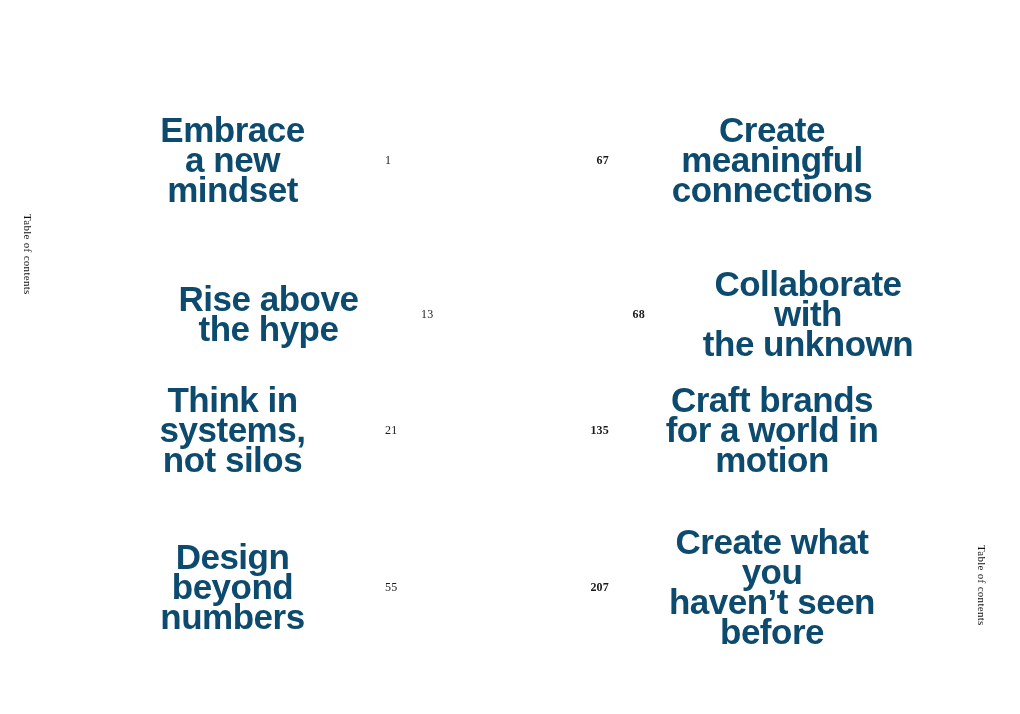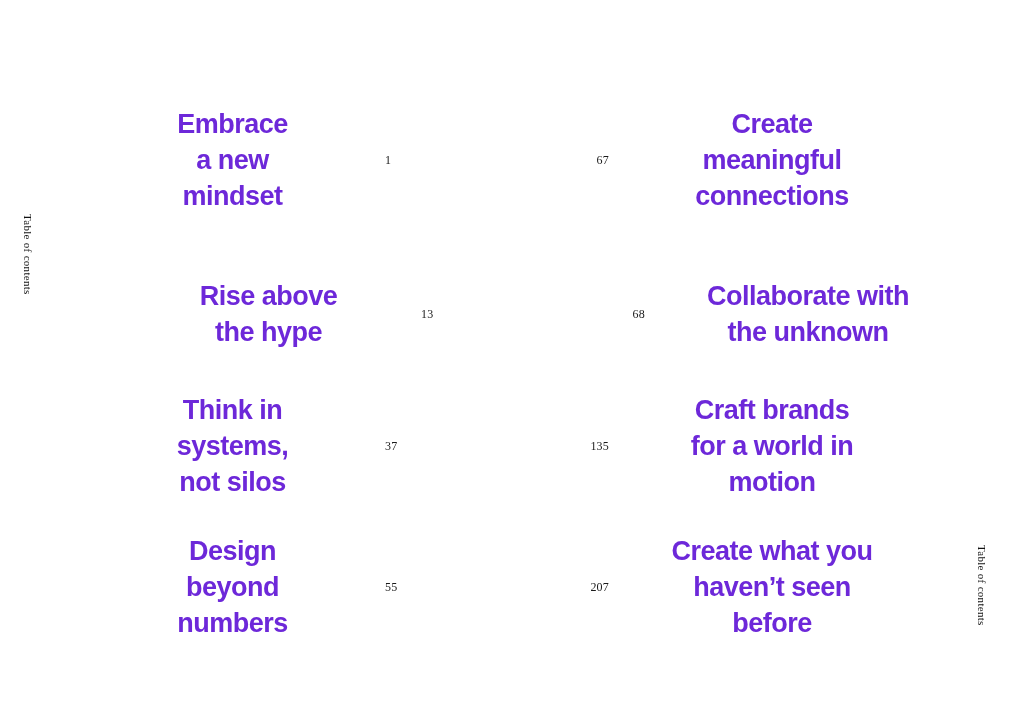--- a/index.html
+++ b/index.html
@@ -87,33 +87,34 @@
     width: 510px;
     box-sizing: border-box;
     justify-content: flex-end;
     padding-right: 133px;
   }
   .col-right .entry-page {
     width: 120px;
     text-align: right;
     padding-right: 48px;
     box-sizing: border-box;
+    font-weight: bold;
   }
   .col-right .entry-title {
     width: 230px;
     text-align: center;
   }
 
   .entry-title {
     font-family: "Liberation Sans", sans-serif;
     font-weight: 900;
-    font-size: 27px;
-    line-height: 36px;
+    font-size: 35px;
+    line-height: 30px;
     letter-spacing: -0.5px;
-    color: #6d28d9;
+    color: #0c4a6e;
   }
 
   .entry-page {
     font-family: "Liberation Serif", serif;
     font-weight: 400;
     font-size: 12px;
     color: #1a1a1a;
     letter-spacing: 0.2px;
   }
 </style>
@@ -143,24 +144,24 @@
       <div class="col col-left">
         <div class="entry-title">Rise above<br>the hype</div>
         <div class="entry-page">13</div>
       </div>
       <div class="col col-right">
         <div class="entry-page">68</div>
         <div class="entry-title">Collaborate with<br>the unknown</div>
       </div>
     </div>
 
-    <div class="toc-row" style="top: 396px; height: 100px; gap: 45px;">
+    <div class="toc-row" style="top: 380px; height: 100px; gap: 45px;">
       <div class="col col-left">
         <div class="entry-title">Think in<br>systems,<br>not silos</div>
-        <div class="entry-page">37</div>
+        <div class="entry-page">21</div>
       </div>
       <div class="col col-right">
         <div class="entry-page">135</div>
         <div class="entry-title">Craft brands<br>for a world in<br>motion</div>
       </div>
     </div>
 
     <div class="toc-row" style="top: 537px; height: 100px;">
       <div class="col col-left">
         <div class="entry-title">Design<br>beyond<br>numbers</div>

